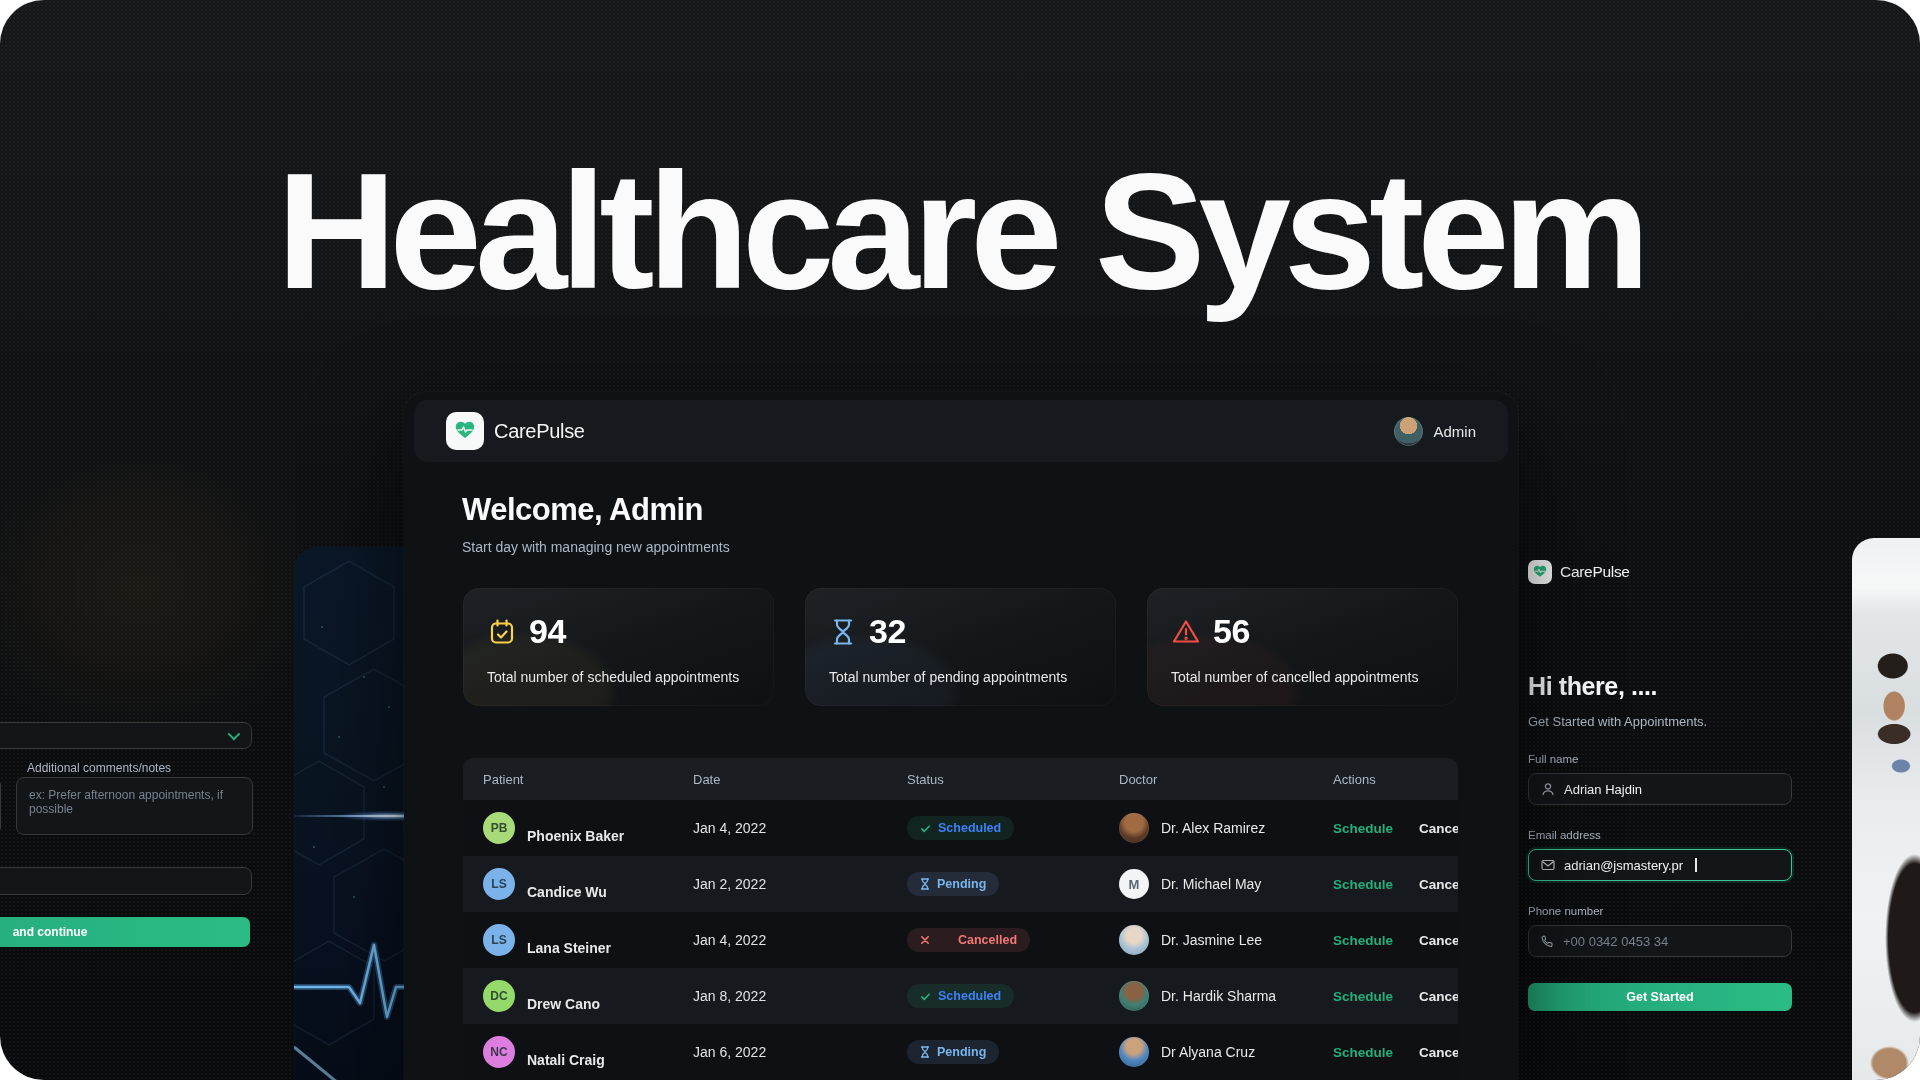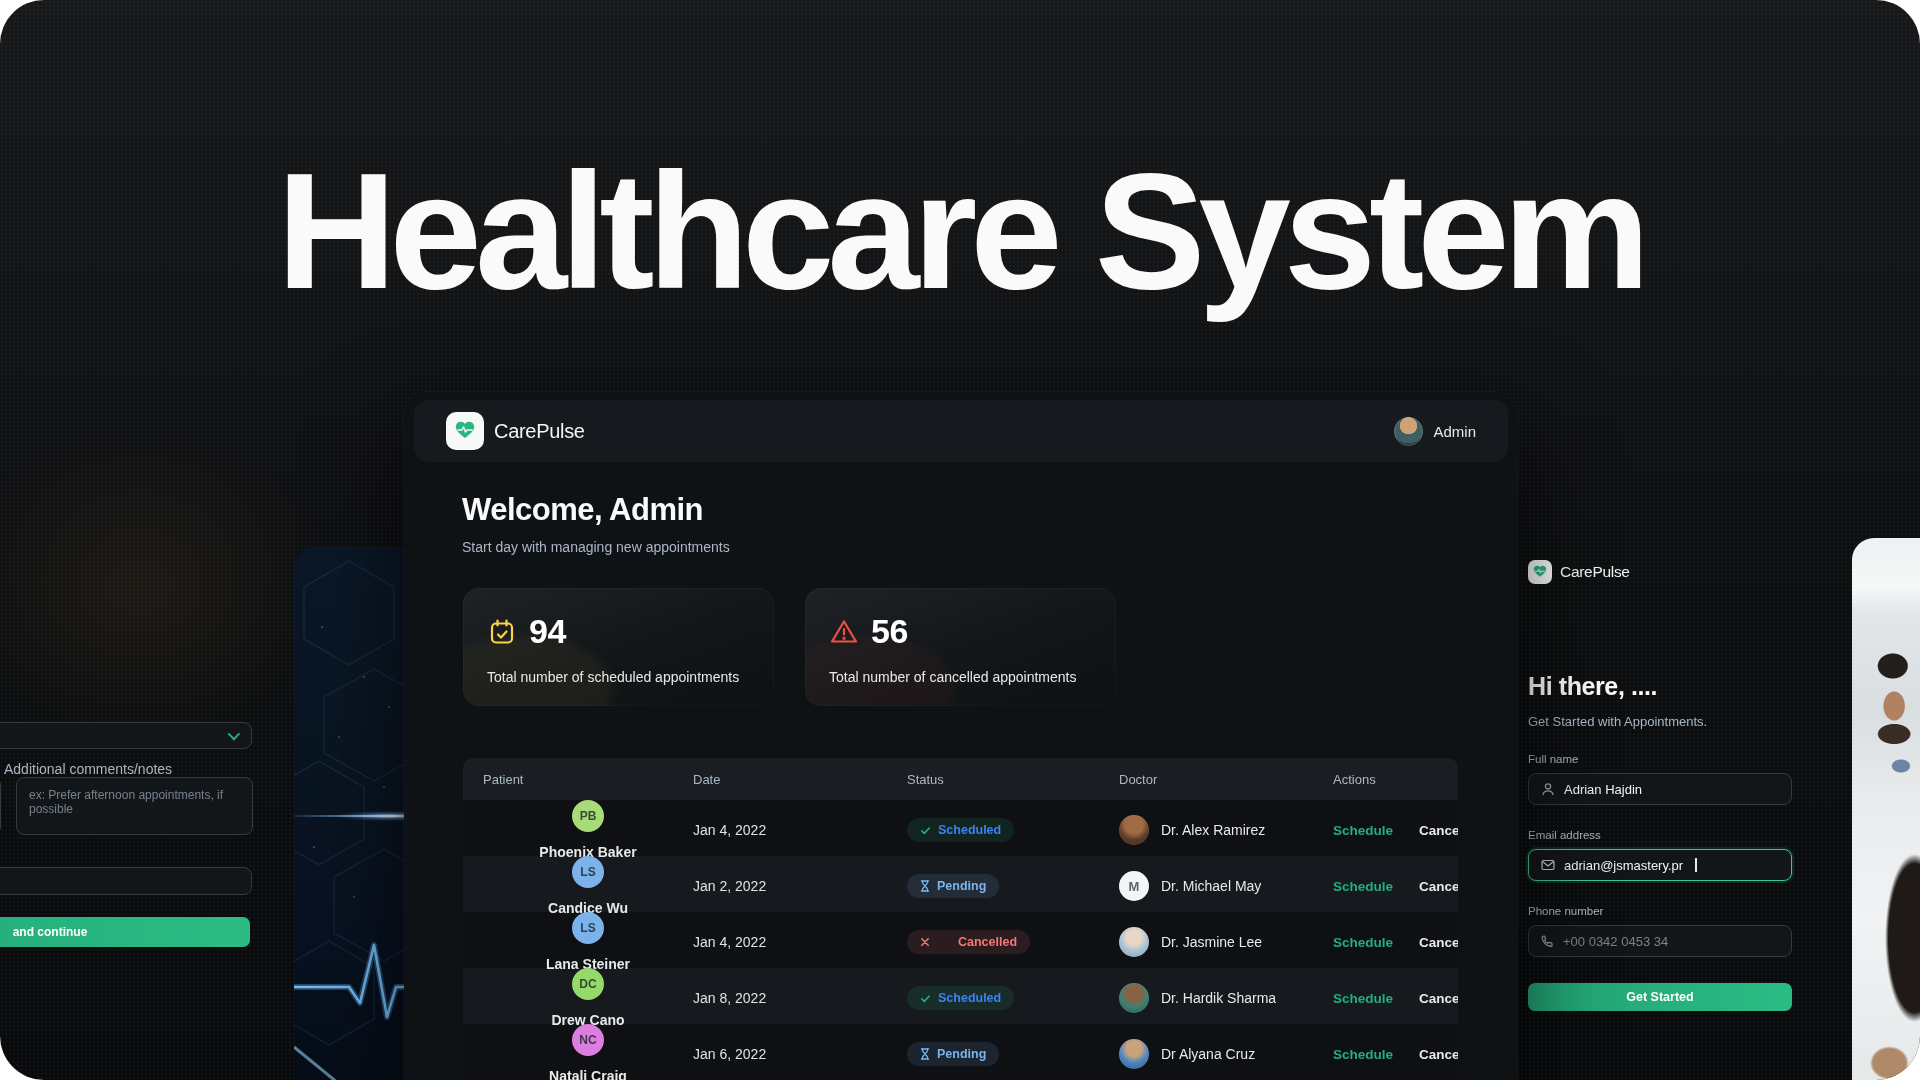--- a/index.html
+++ b/index.html
@@ -17,21 +17,21 @@
 
   
   .hero-title { position:absolute; z-index:2; top:148px; left:0; width:100%; text-align:center;
     font-size:166px; font-weight:700; letter-spacing:-7px; color:#fafafa; line-height:1; }
 
   
   .left-form { position:absolute; z-index:2; left:0; top:700px; width:260px; }
   .lf-field { position:absolute; background:#131619; border:1px solid #363a3d; border-radius:8px; }
   .lf-select { left:-44px; top:22px; width:296px; height:27px; display:flex; align-items:center; justify-content:flex-end; padding-right:14px; }
   .chevron-down { width:9px; height:9px; border-right:2px solid #24ae7c; border-bottom:2px solid #24ae7c; transform:rotate(45deg) translateY(-2px); }
-  .lf-label { position:absolute; left:4px; top:61px; font-size:14px; color:#abb8c4; }
+  .lf-label { position:absolute; left:27px; top:61px; font-size:12px; color:#abb8c4; }
   .lf-ghost { left:-231px; top:77px; width:232px; height:58px; }
   .lf-textarea { left:16px; top:77px; width:237px; height:58px; padding:10px 12px; font-size:12px; color:#76828d; }
   .lf-input { left:-44px; top:167px; width:296px; height:28px; }
   .lf-button { position:absolute; left:-150px; top:217px; width:400px; height:30px; border-radius:7px;
     background:linear-gradient(90deg,#23a878,#2bbc85); display:flex; align-items:center; justify-content:center;
     color:#ffffff; font-size:12px; font-weight:700; }
 
   
   .med-panel { position:absolute; z-index:1; left:294px; top:547px; width:120px; height:533px;
     border-top-left-radius:22px; overflow:hidden;
@@ -69,21 +69,21 @@
   .stat-label { position:absolute; left:24px; top:81px; font-size:14px; font-weight:500; color:#e8e9e9; }
 
   
   .table { position:absolute; left:59px; top:366px; width:995px; border-radius:10px 10px 0 0; overflow:hidden; }
   .tgrid { display:grid; grid-template-columns:210px 214px 212px 214px 1fr; align-items:center; padding-left:20px; }
   .thead { height:42px; background:#1a1d21; }
   .thead div { font-size:13px; color:#abb8c4; }
   .trow { height:56px; }
   .trow.dark { background:#0e1013; }
   .trow.light { background:#16191d; }
-  .cell-patient { display:flex; align-items:center; gap:12px;flex-direction:column; }
+  .cell-patient { display:flex; align-items:flex-end; gap:12px; }
   .p-avatar { width:32px; height:32px; border-radius:50%; display:flex; align-items:center; justify-content:center;
     font-size:12px; font-weight:700; color:rgba(10,30,25,0.75); }
   .p-name { font-size:14px; font-weight:600; color:#e8e9e9; }
   .cell-date { font-size:14px; color:#dfe3e6; }
   .pill { display:inline-flex; align-items:center; gap:7px; padding:5px 13px; border-radius:999px; font-size:12.5px; font-weight:600; }
   .pill.scheduled { background:rgba(36,174,124,0.13); color:#3b82f6; }
   .pill.pending   { background:rgba(121,181,236,0.13); color:#79b5ec; }
   .pill.cancelled { background:rgba(242,120,119,0.13); color:#f37877;gap:28px; }
   .cell-doctor { display:flex; align-items:center; gap:12px; }
   .d-avatar { width:30px; height:30px; border-radius:50%; display:flex; align-items:center; justify-content:center;
@@ -206,20 +206,34 @@
               <line x1="10.5" y1="3.5" x2="10.5" y2="8.5"></line>
                 <line x1="19.5" y1="3.5" x2="19.5" y2="8.5"></line>
               <path d="M11 17.5 l3 3 l5.5 -6"></path>
             </g>
           </svg>
           <span class="stat-value">94</span>
         </div>
         <div class="stat-label">Total number of scheduled appointments</div>
       </div>
       <div class="stat-card">
+        <div class="glow" style="background:rgba(121,181,236,0.05);"></div>
+        <div class="stat-top">
+          <svg class="icon-svg" width="28" height="30" viewBox="0 0 28 30">
+            <g fill="none" stroke="#79B5EC" stroke-width="2.2" stroke-linecap="round" stroke-linejoin="round">
+              <line x1="6" y1="3.5" x2="22" y2="3.5"></line>
+                <line x1="6" y1="26.5" x2="22" y2="26.5"></line>
+              <path d="M8 3.5 v4 c0 4 6 6 6 7.5 c0 1.5 -6 3.5 -6 7.5 v4 M20 3.5 v4 c0 4 -6 6 -6 7.5 c0 1.5 6 3.5 6 7.5 v4"></path>
+            </g>
+          </svg>
+          <span class="stat-value">32</span>
+        </div>
+        <div class="stat-label">Total number of pending appointments</div>
+      </div>
+      <div class="stat-card">
         <div class="glow" style="background:rgba(242,78,67,0.05);"></div>
         <div class="stat-top">
           <svg class="icon-svg" width="30" height="30" viewBox="0 0 30 30">
             <g fill="none" stroke="#F24E43" stroke-width="2.2" stroke-linecap="round" stroke-linejoin="round">
               <path d="M15 4.5 L27 24.5 H3 Z"></path>
               <line x1="15" y1="12" x2="15" y2="17.5"></line>
                 <circle cx="15" cy="21.2" r="0.6" fill="#F24E43"></circle>
             </g>
           </svg>
           <span class="stat-value">56</span>

